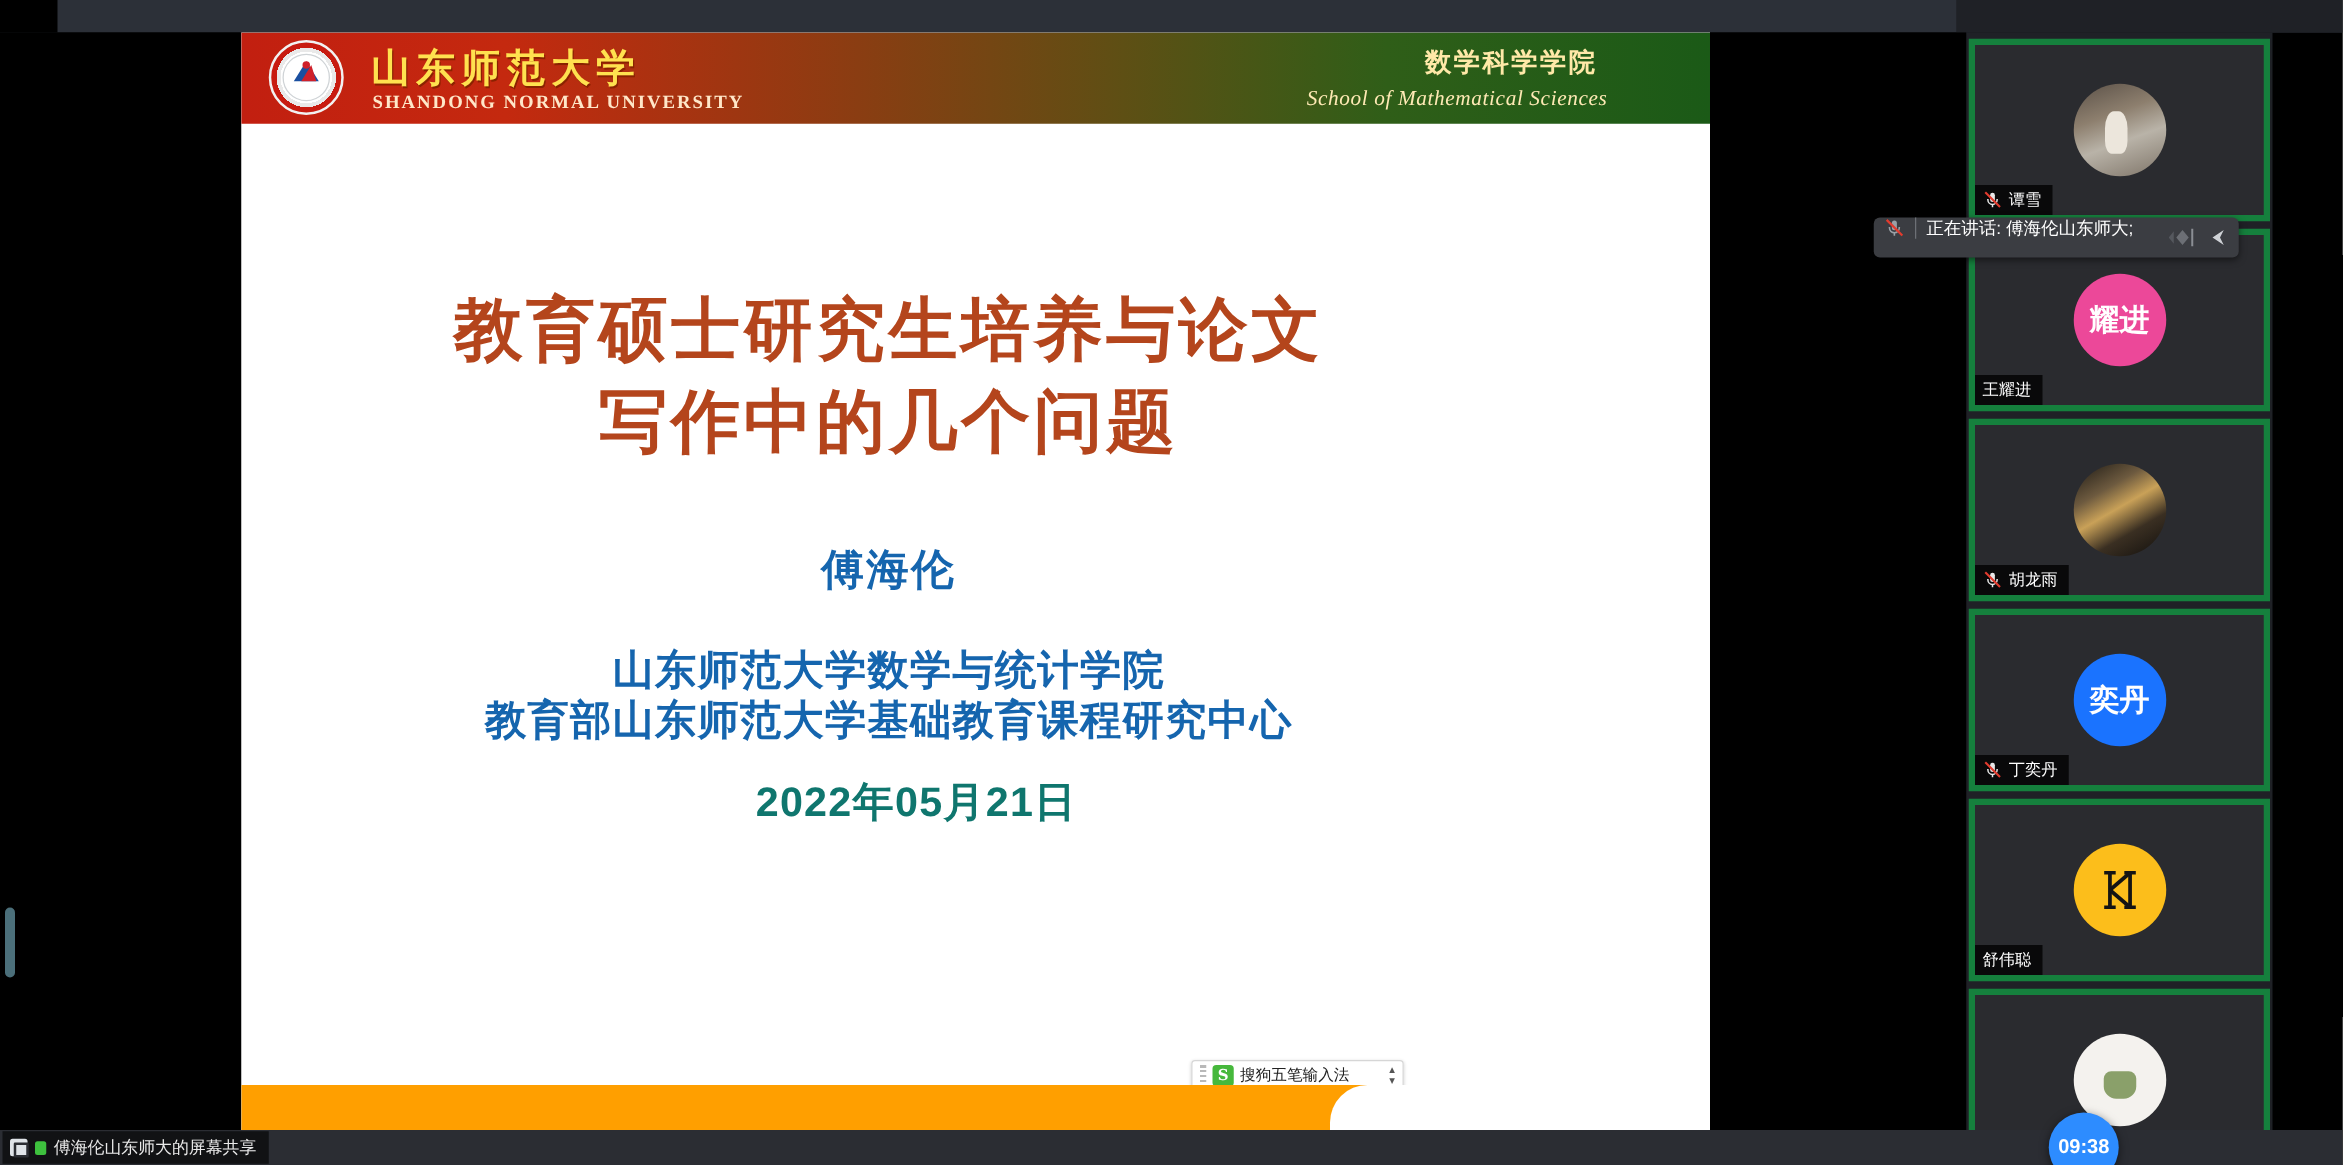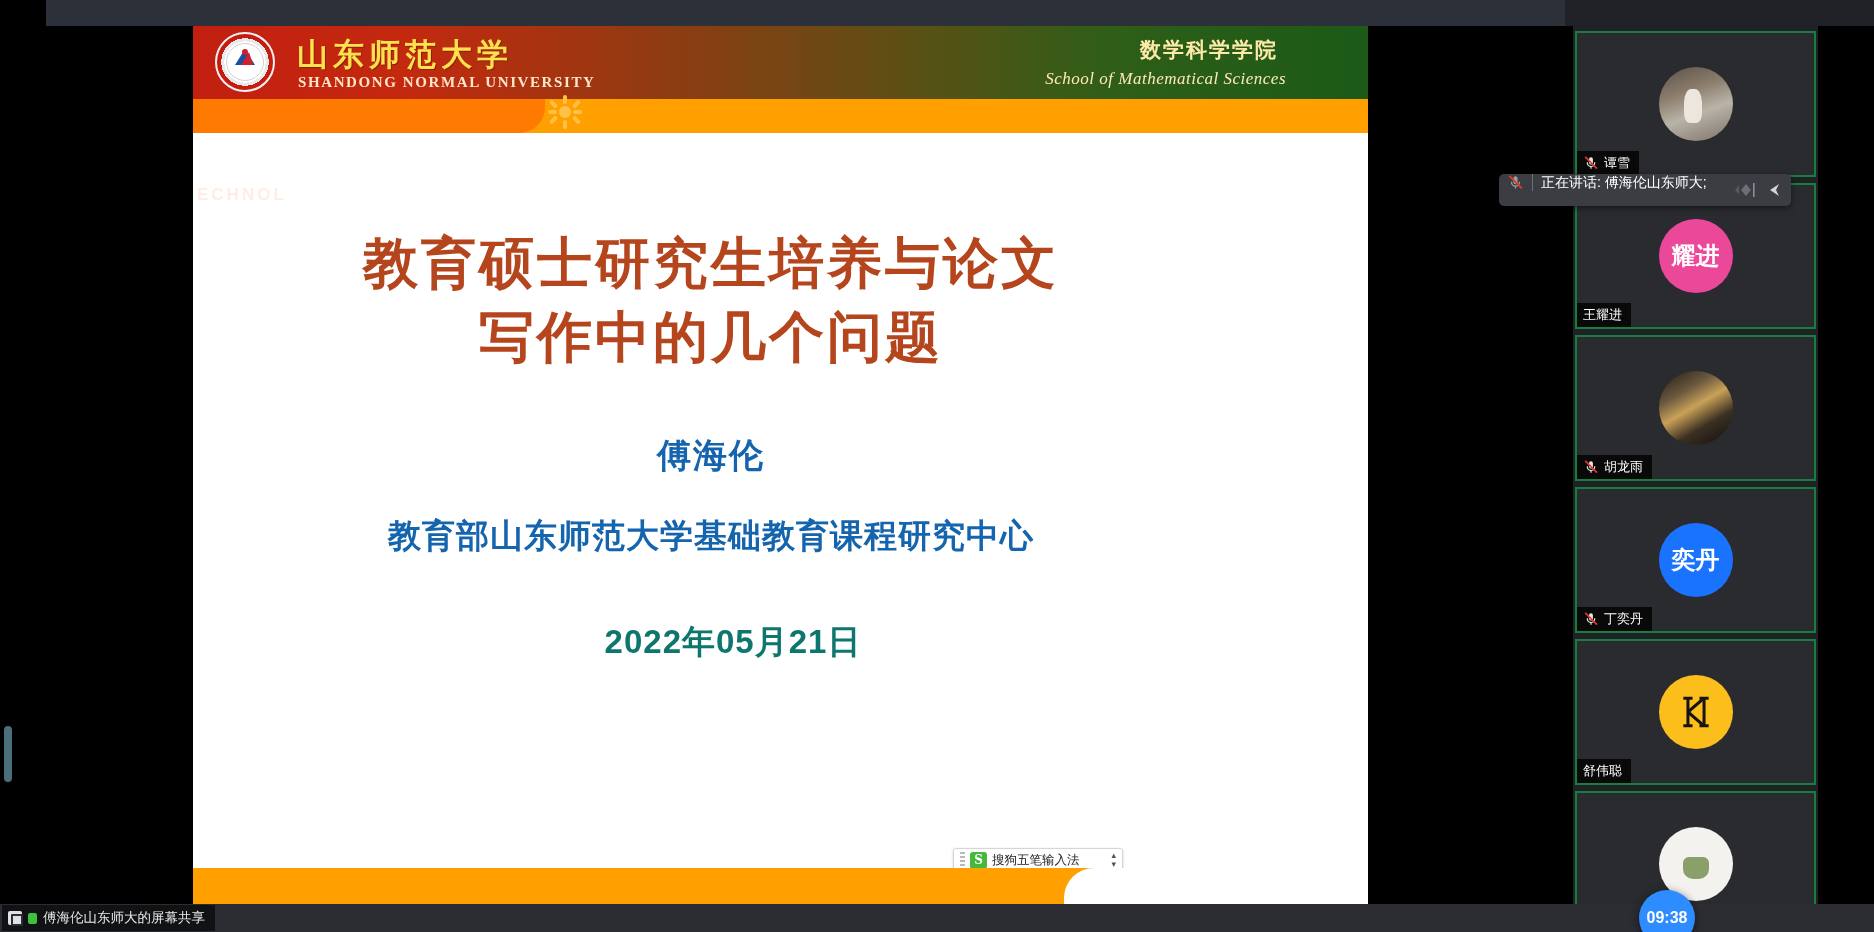--- a/index.html
+++ b/index.html
@@ -149,21 +149,21 @@
   
   .right-gap { position: absolute; left: 1368px; top: 26px; width: 205px; bottom: 52px; background: #000; }
 
   
   .panel {
     position: absolute; left: 1573px; top: 26px; width: 245px; height: 880px;
     background: #1f2126; padding: 2px 0;
   }
   .tile {
     position: relative; width: 241px; height: 146px; margin: 3px auto 6px auto;
-    background: #2a2b2f; border: 2px solid #15803d; overflow: hidden;
+    background: #2a2b2f; border: 5px solid #15803d; overflow: hidden;
   }
   .tile-av {
     position: absolute; left: 50%; top: 50%; transform: translate(-50%,-50%);
     width: 74px; height: 74px; border-radius: 50%; overflow: hidden;
     display: flex; align-items: center; justify-content: center;
     color: #fff; font-size: 24px; font-weight: bold;
     font-family: "DejaVu Sans","Liberation Sans",sans-serif;
   }
   .av-photo-1 { background: linear-gradient(160deg,#5a5047 0%, #8d7f6e 35%, #b9b3a8 60%, #7e7468 100%); }
   .av-photo-1::after {
@@ -251,45 +251,29 @@
           <path d="M10 20 L18 7 L22 20 Z" fill="#d0202a"></path>
           <circle cx="14" cy="7" r="3" fill="#d0202a"></circle>
         </svg>
       </div>
       <div class="banner-cn">山东师范大学</div>
       <div class="banner-en">SHANDONG NORMAL UNIVERSITY</div>
       <div class="banner-right-cn">数学科学学院</div>
       <div class="banner-right-en">School of Mathematical Sciences</div>
     </div>
 
-    <div class="slide-band">
-      <div class="notch"></div>
-      <svg class="sun" viewBox="0 0 34 34">
-        <g fill="#ffc247">
-          <circle cx="17" cy="17" r="6"></circle>
-          <rect x="15" y="0" width="4" height="9" rx="2"></rect>
-          <rect x="15" y="25" width="4" height="9" rx="2"></rect>
-          <rect x="0" y="15" width="9" height="4" rx="2"></rect>
-          <rect x="25" y="15" width="9" height="4" rx="2"></rect>
-          <rect x="3.5" y="4.5" width="4" height="9" rx="2" transform="rotate(-45 5.5 9)"></rect>
-          <rect x="26.5" y="20.5" width="4" height="9" rx="2" transform="rotate(-45 28.5 25)"></rect>
-          <rect x="26.5" y="4.5" width="4" height="9" rx="2" transform="rotate(45 28.5 9)"></rect>
-          <rect x="3.5" y="20.5" width="4" height="9" rx="2" transform="rotate(45 5.5 25)"></rect>
-        </g>
-      </svg>
-      <div class="banner-ghost">ECHNOL</div>
-    </div>
 
     <div class="slide-body">
       <div class="slide-title">
         <div>教育硕士研究生培养与论文</div>
         <div>写作中的几个问题</div>
       </div>
       <div class="slide-author">傅海伦</div>
       <div class="slide-org">
+        <div>山东师范大学数学与统计学院</div>
         <div>教育部山东师范大学基础教育课程研究中心</div>
       </div>
       <div class="slide-date">2022年05月21日</div>
 
       <div class="ime-bar">
         <div class="ime-grip"></div>
         <div class="ime-logo">S</div>
         <div class="ime-text">搜狗五笔输入法</div>
         <div class="ime-caret">▴<br>▾</div>
       </div>

